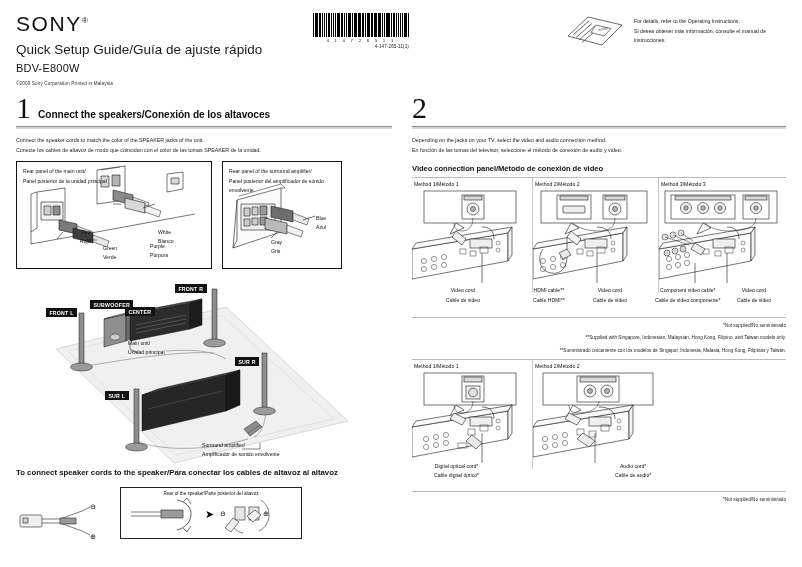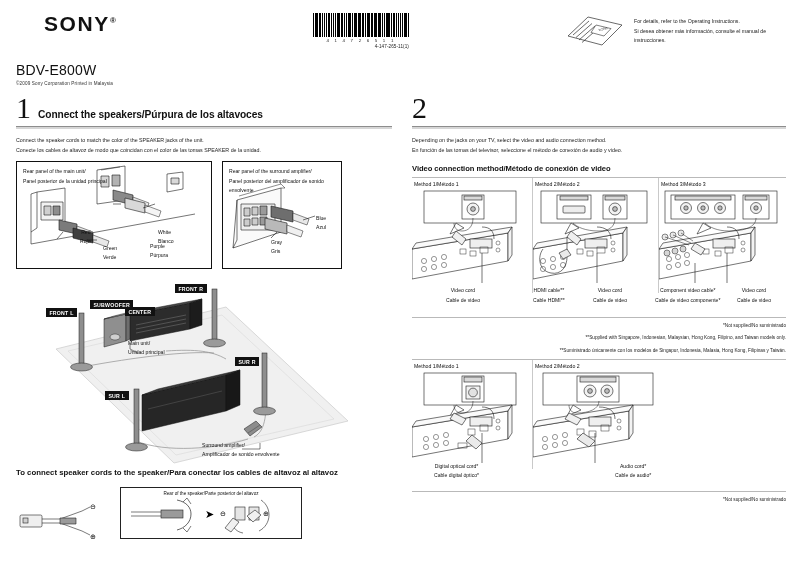--- a/index.html
+++ b/index.html
@@ -8,30 +8,30 @@
     width:802px; height:567px;
     font-family:"Liberation Sans", sans-serif;
     color:#111; position:relative; overflow:hidden;
   }
   .page { position:absolute; inset:0; }
 
   
   .sony-logo{
     position:absolute; left:16px; top:12px;
     font-family:"Liberation Sans", sans-serif;
-    font-weight:bold; font-size:21px; letter-spacing:1.6px;margin-left:28px;
+    font-weight:normal; font-size:21px; letter-spacing:1.6px;
   }
   .sony-logo .reg{ font-size:8px; vertical-align:super; letter-spacing:0; }
   .doc-title{
     position:absolute; left:16px; top:42px;
     font-size:13.5px; font-weight:400; color:#1a1a1a;
   }
   .model{
     position:absolute; left:16px; top:62px;
-    font-size:14px; letter-spacing:.2px;
+    font-size:11px; letter-spacing:.2px;
   }
   .copyright{
     position:absolute; left:16px; top:81px;
     font-size:4.6px; color:#333; letter-spacing:.15px;
   }
 
   
   .barcode-wrap{ position:absolute; left:313px; top:13px; width:96px; }
   .barcode{ display:flex; height:24px; align-items:stretch; }
   .barcode i{ display:block; background:#000; height:100%; }
@@ -108,20 +108,21 @@
   .foot{ font-size:4.7px; text-align:right; line-height:1.95; margin-top:3px; color:#222; }
 </style>
 </head>
 <body>
 
 <div class="page">
 
   <div class="sony-logo">
     <span>SONY</span><span class="reg">®</span>
   </div>
+  <div class="doc-title">Quick Setup Guide/Guía de ajuste rápido</div>
   <div class="model">BDV-E800W</div>
   <div class="copyright">©2009 Sony Corporation   Printed in Malaysia</div>
 
   <div class="barcode-wrap">
     <div class="barcode" id="barcode">
         <i style="width:1px"></i>
         <i class="sp" style="width:1px"></i>
         <i style="width:1px"></i>
         <i class="sp" style="width:1px"></i>
         <i style="width:2px"></i>
@@ -243,21 +244,21 @@
     </div>
     <div class="top-note-text">
       <div>For details, refer to the Operating Instructions.</div>
       <div>Si desea obtener más información, consulte el manual de instrucciones.</div>
     </div>
   </div>
 
   <div class="col col-l">
     <div class="step-head">
       <div class="step-num">1</div>
-      <div class="step-title">Connect the speakers/Púrpura de los altavoces</div>
+      <div class="step-title">Connect the speakers/Conexión de los altavoces</div>
     </div>
     <div class="rule"></div>
     <div class="lead">
       <div>Connect the speaker cords to match the color of the SPEAKER jacks of the unit.</div>
       <div>Conecte los cables de altavoz de modo que coincidan con el color de las tomas SPEAKER de la unidad.</div>
     </div>
 
     <div class="panels">
 
       <div class="panel-box pb1">
@@ -506,21 +507,21 @@
   <div class="col col-r">
     <div class="step-head">
       <div class="step-num">2</div>
     </div>
     <div class="rule"></div>
     <div class="lead">
       <div>Depending on the jacks on your TV, select the video and audio connection method.</div>
       <div>En función de las tomas del televisor, seleccione el método de conexión de audio y video.</div>
     </div>
 
-    <div class="sub-head">Video connection method/Método de conexión de video</div>
+    <div class="sub-head">Video connection panel/Método de conexión de video</div>
 
     <div class="mtable">
       <div class="mrow">
 
         <div class="mcell" style="width:120px">
           <div class="mlabel">Method 1/Método 1</div>
           <div class="mbody" style="height:106px">
             <svg width="118" height="106" viewBox="0 0 118 106">
               <g stroke="#1a1a1a" fill="none" stroke-width="0.6">
                 <rect x="12" y="4" width="92" height="32" fill="#fff"></rect>

